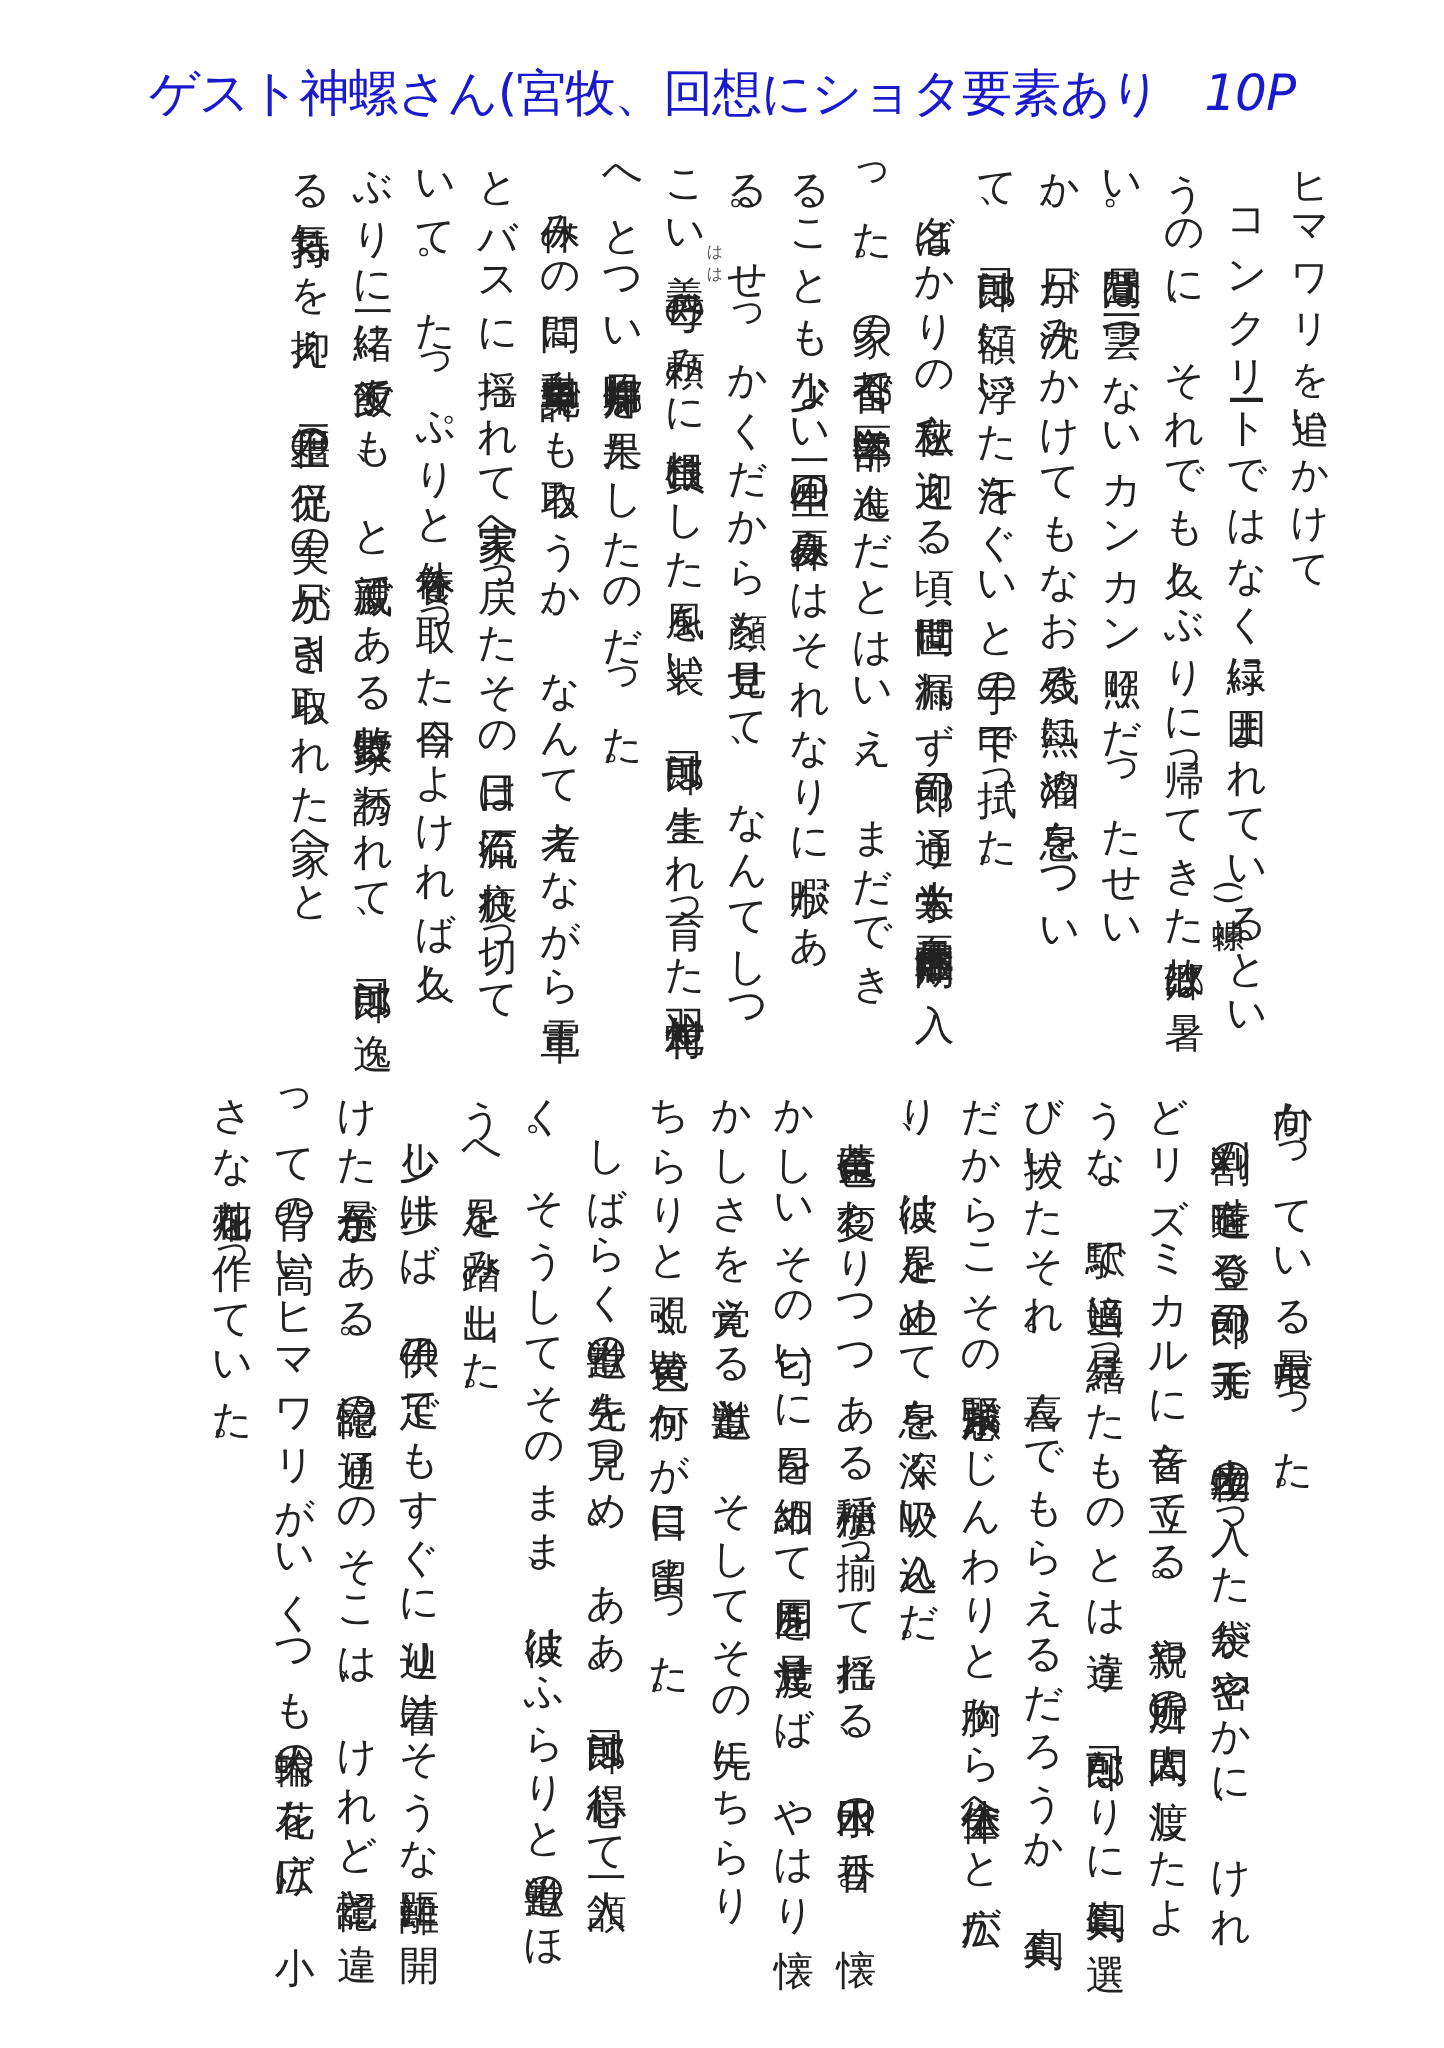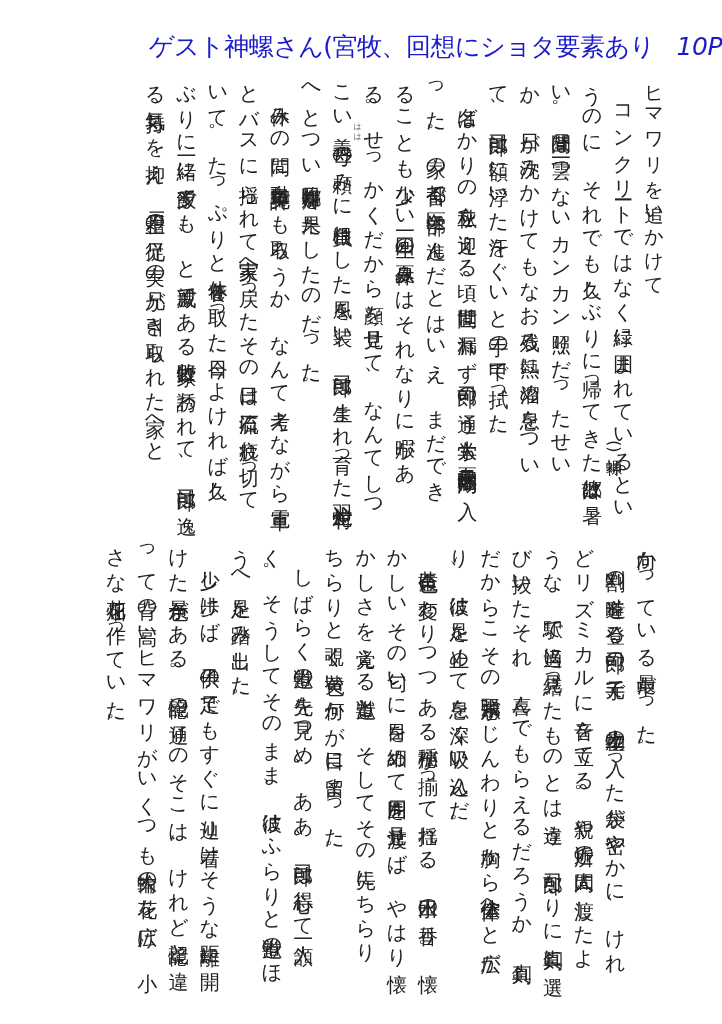--- a/index.html
+++ b/index.html
@@ -1,21 +1,21 @@
 <!DOCTYPE html>
 <html><head>
 <meta charset="utf-8">
 <style>
   html, body { margin: 0; padding: 0; }
   body {
     width: 722px; height: 1024px; background: #ffffff; position: relative; overflow: hidden;
     font-family: "DejaVu Serif", "Liberation Serif", serif; color: #222;
   }
   .header {
-    position: absolute; top: 30px; left: 0; width: 722px; text-align: right;
+    position: absolute; top: 30px; left: 0; width: 722px; text-align: center;
     font-family: "DejaVu Sans", "Liberation Sans", sans-serif;
     color: #1a1acc; font-size: 25px; letter-spacing: -0.5px; white-space: nowrap;
   }
   .header .pages { font-style: italic; margin-left: 22px; }
   .block {
     position: absolute; writing-mode: vertical-rl; -webkit-writing-mode: vertical-rl;
     font-size: 20px; line-height: 31.2px; letter-spacing: 1.6px;
   }
   .top-block { right: 52px; top: 72px; height: 440px; }
   .bottom-block { right: 60px; top: 535px; height: 440px; }

